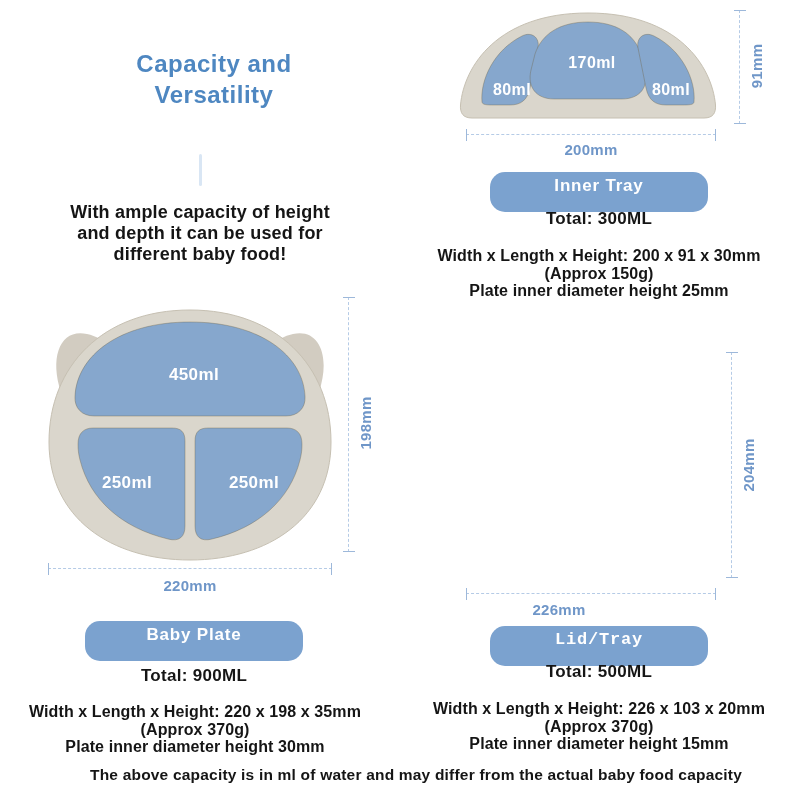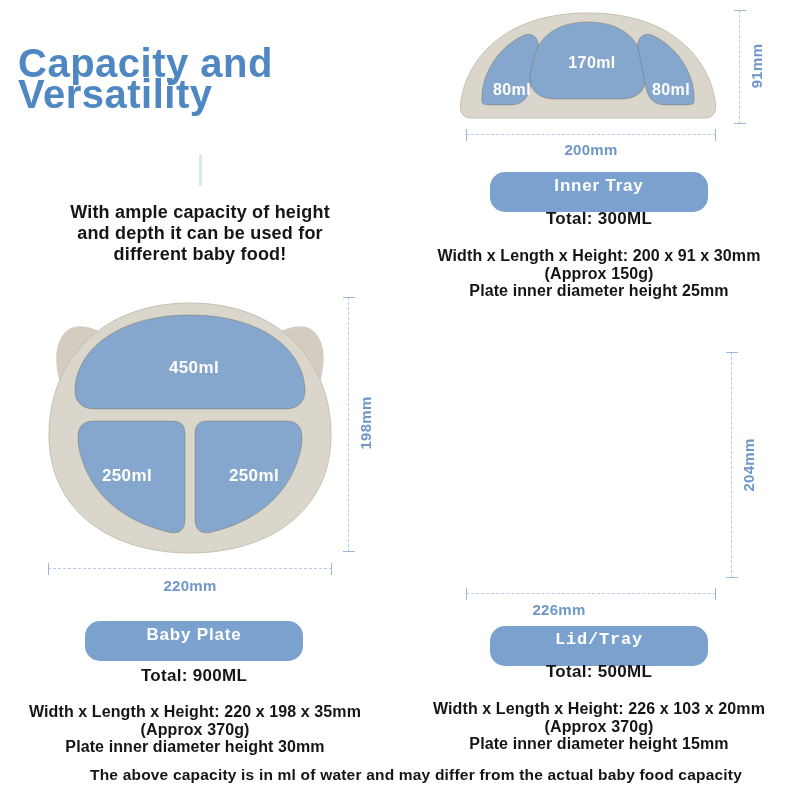--- a/index.html
+++ b/index.html
@@ -13,22 +13,22 @@
     --text-dark:#151515;
     --divider-blue:#d9e6f4;
   }
   *{margin:0;padding:0;box-sizing:border-box;}
   html,body{background:#ffffff;}
   .stage{
     position:relative;width:800px;height:800px;background:#ffffff;overflow:hidden;
     font-family:"Liberation Sans",sans-serif;font-weight:bold;
   }
   .page-title{
-    position:absolute;left:18px;top:48px;width:340px;
-    font-size:40px;line-height:31px;letter-spacing:.5px;color:var(--accent-blue);
+    position:absolute;left:44px;top:48px;width:340px;text-align:center;
+    font-size:24px;line-height:31px;letter-spacing:.5px;color:var(--accent-blue);
     white-space:pre-line;
   }
   .title-divider{
     position:absolute;left:199px;top:154px;width:3px;height:32px;
     background:var(--divider-blue);border-radius:2px;
   }
   .intro-text{
     position:absolute;left:30px;top:202px;width:340px;text-align:center;
     font-size:18px;line-height:21px;color:var(--text-dark);white-space:pre-line;
     letter-spacing:.2px;
@@ -112,21 +112,21 @@
   <div class="dim-v" style="left:739px;top:10px;height:114px;"></div>
   <div class="dim-label-v" style="left:727px;top:58px;">91mm</div>
   <div class="dim-h" style="left:466px;top:134px;width:250px;"></div>
   <div class="dim-label" style="left:541px;top:141px;width:100px;">200mm</div>
   <div class="badge" style="left:490px;top:172px;">Inner Tray</div>
   <div class="total-line" style="left:454px;top:209px;">Total: 300ML</div>
   <div class="specs" style="left:400px;top:247px;">Width x Length x Height: 200 x 91 x 30mm
 (Approx 150g)
 Plate inner diameter height 25mm</div>
 
-  <div class="illus" style="left:45px;top:297px;width:290px;height:262px;">
+  <div class="illus" style="left:45px;top:304px;width:290px;height:262px;">
     <svg width="290" height="262" viewBox="0 0 290 262">
       <path class="fill-ear" d="M16 88 C4 52 16 24 42 30 C60 34 74 48 82 64 C56 68 32 76 16 88 Z"></path>
       <path class="fill-ear" d="M274 88 C286 52 274 24 248 30 C230 34 216 48 208 64 C234 68 258 76 274 88 Z"></path>
       <path class="fill-rim" d="M145 6 C232 6 286 62 286 138 C286 214 224 256 145 256 C66 256 4 214 4 138 C4 62 58 6 145 6 Z"></path>
       <path class="fill-blue" d="M30 92 C32 52 74 18 145 18 C216 18 258 52 260 92 C261 104 253 112 241 112 L49 112 C37 112 29 104 30 92 Z"></path>
       <path class="fill-blue" d="M33 140 C33 129 39 124 48 124 L127 124 C136 124 140 128 140 137 L140 222 C140 233 134 238 123 235 C77 224 45 196 35 156 C33.5 150 33 146 33 140 Z"></path>
       <path class="fill-blue" d="M257 140 C257 129 251 124 242 124 L163 124 C154 124 150 128 150 137 L150 222 C150 233 156 238 167 235 C213 224 245 196 255 156 C256.5 150 257 146 257 140 Z"></path>
     </svg>
     <span class="comp-label" style="left:149px;top:71px;font-size:17px;">450ml</span>
     <span class="comp-label" style="left:82px;top:179px;font-size:17px;">250ml</span>

